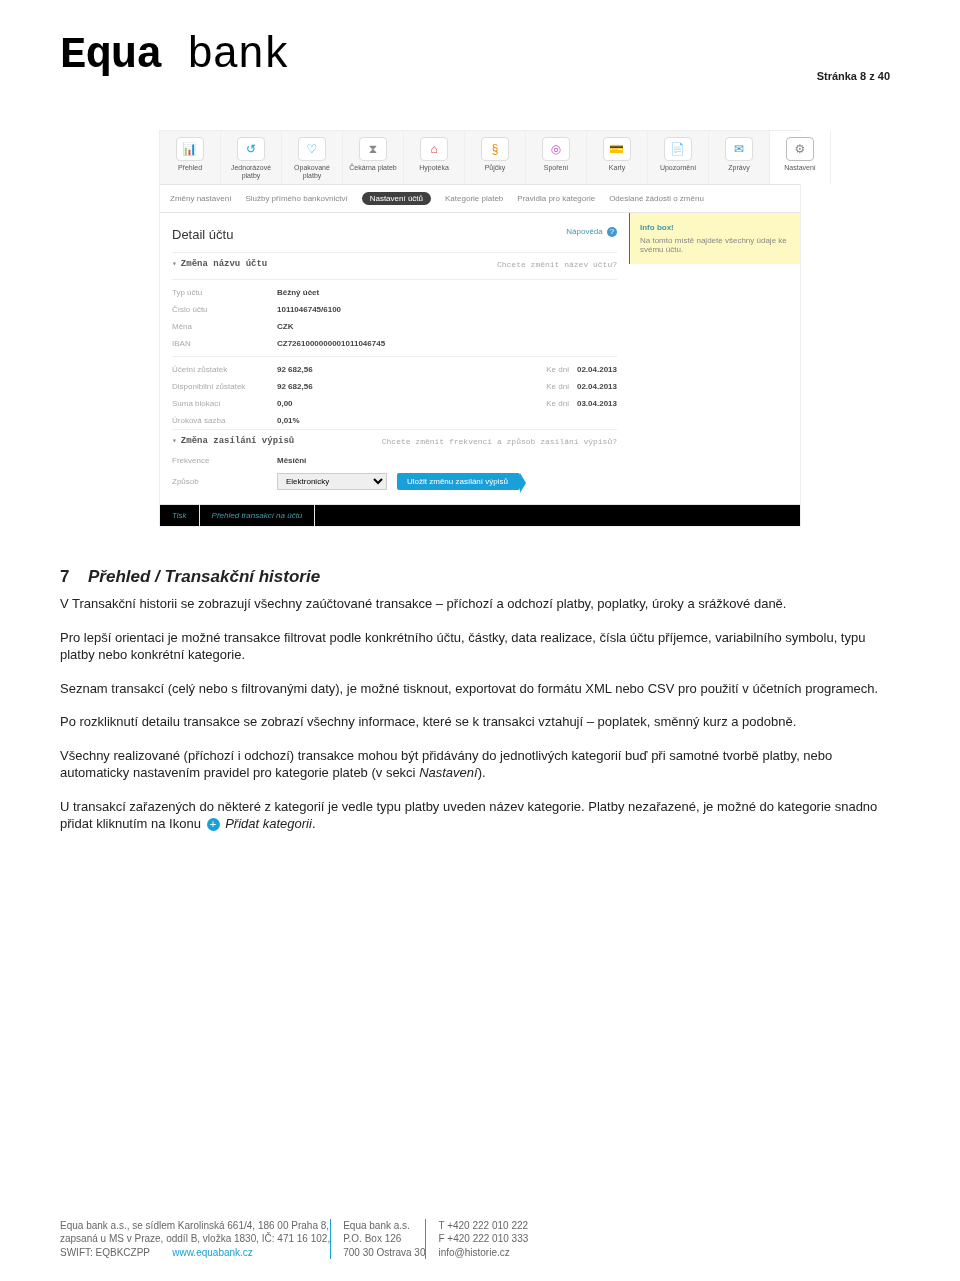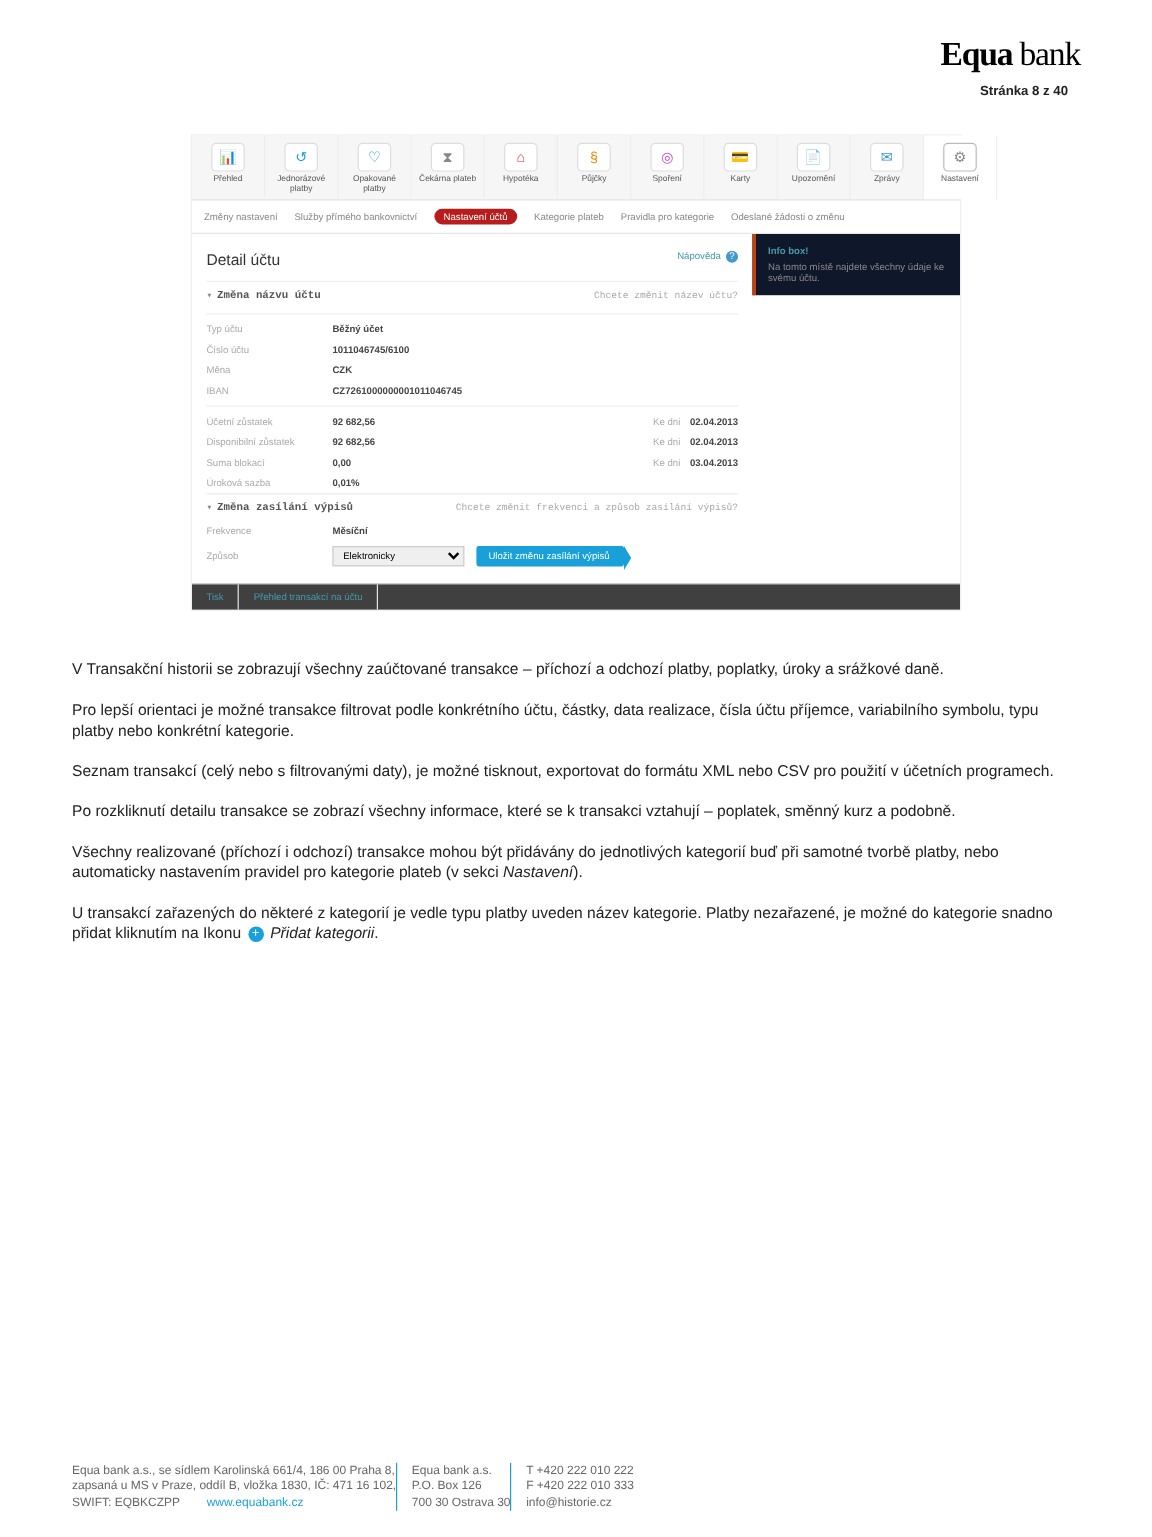--- a/index.html
+++ b/index.html
@@ -1,49 +1,49 @@
 <!DOCTYPE html>
 <html><head>
 <meta charset="utf-8">
 <style>
   html,body{margin:0;padding:0;background:#fff;font-family:Arial,Helvetica,sans-serif;color:#222;}
   .page{width:960px;margin:0 auto;position:relative;min-height:1281px;box-sizing:border-box;padding:20px 60px 120px 60px;}
-  .logo{font-size:28px;font-weight:400;letter-spacing:-1px;color:#000;margin:10px 0 0 0;font-family:Liberation Serif, serif;text-align:right;}
+  .logo{font-size:44px;font-weight:400;letter-spacing:-1px;color:#000;margin:10px 0 0 0;font-family:Liberation Mono, monospace;}
   .logo b{font-weight:700;}
   .page-num{position:absolute;top:70px;right:70px;font-size:11px;font-weight:bold;}
   .screenshot{width:640px;margin:50px auto 0 auto;background:#fff;border:1px solid #eee;font-size:9px;color:#555;}
   .tabbar{display:flex;background:#f6f6f6;border-bottom:1px solid #e5e5e5;}
   .tabbar .tab{flex:none;padding:6px 4px 4px 4px;text-align:center;width:52px;border-right:1px solid #eee;position:relative;}
   .tabbar .tab .ticon{display:block;width:26px;height:22px;margin:0 auto 3px auto;border:1px solid #ddd;border-radius:4px;background:#fff;line-height:22px;font-size:12px;}
   .tabbar .tab .tlabel{font-size:7px;line-height:8px;color:#555;display:block;}
   .tabbar .spacer{flex:1;}
   .tabbar .tab.active{background:#fff;}
   .tabbar .tab.active .ticon{border-color:#bbb;}
   .subbar{display:flex;gap:14px;padding:7px 10px;border-bottom:1px solid #e5e5e5;font-size:8px;color:#888;flex-wrap:wrap;align-items:center;}
   .subbar .sub{white-space:nowrap;}
-  .subbar .sub.active{background:#b91c1c;color:#fff;padding:2px 8px;border-radius:8px;}
+  .subbar .sub.active{background:#404040;color:#fff;padding:2px 8px;border-radius:8px;}
   .body-row{display:flex;align-items:flex-start;}
   .panel{flex:1;padding:10px 12px;}
   .panel h3{font-size:13px;color:#333;margin:4px 0 10px 0;font-weight:400;}
   .naplink{float:right;font-size:8px;color:#49a;}
   .naplink .q{display:inline-block;width:10px;height:10px;border-radius:50%;background:#49c;color:#fff;font-size:8px;text-align:center;line-height:10px;margin-left:2px;}
   .section-head{display:flex;justify-content:space-between;align-items:center;border-top:1px solid #eee;padding:6px 0;color:#555;font-family:Liberation Mono, monospace;}
   .section-head .caret{font-size:8px;margin-right:4px;color:#888;}
   .section-head .hint{color:#aaa;font-size:8px;}
   .kv{display:flex;padding:4px 0;align-items:center;}
   .kv .k{width:105px;color:#aaa;font-size:8px;}
   .kv .v{color:#444;font-size:8px;font-weight:bold;}
   .kv .v input,.kv .v select{font-size:8px;padding:2px 4px;border:1px solid #ccc;width:110px;}
   .kv .d{width:60px;color:#aaa;font-size:8px;text-align:right;padding-right:8px;}
   .kv .dv{color:#444;font-size:8px;font-weight:bold;}
   .btn-blue{display:inline-block;background:#1aa0d8;color:#fff;font-size:8px;padding:4px 12px 4px 10px;border-radius:2px;position:relative;margin-left:10px;}
   .btn-blue:after{content:'';position:absolute;right:-6px;top:0;border-left:6px solid #1aa0d8;border-top:10px solid transparent;border-bottom:10px solid transparent;}
-  .infobox{width:150px;background:#0f172a;border-left:3px solid #c2410c;padding:10px;font-size:8px;color:#888;}
+  .infobox{width:150px;background:#fef9c3;border-left:1px solid #c2410c;padding:10px;font-size:8px;color:#888;}
   .infobox .ib-title{color:#49a;font-weight:bold;margin-bottom:4px;}
-  .bottombar{display:flex;border-top:1px solid #e5e5e5;background:#404040;}
+  .bottombar{display:flex;border-top:1px solid #e5e5e5;background:#000000;font-style:italic;}
   .bottombar .bb{padding:6px 12px;font-size:8px;color:#49a;border-right:1px solid #e5e5e5;}
   .hr-light{border-top:1px solid #eee;margin:4px 0;}
   
   .article{margin-top:40px;}
   .article h2{font-size:17px;font-weight:bold;font-style:italic;margin:0 0 8px 0;}
   .article h2 .num{font-style:normal;font-weight:bold;display:inline-block;width:28px;}
   .article p{font-size:13px;line-height:1.35;margin:0 0 16px 0;color:#222;}
   .article .ital{font-style:italic;}
   .addicon{display:inline-block;width:13px;height:13px;border-radius:50%;background:#1aa0d8;color:#fff;text-align:center;line-height:13px;font-size:11px;vertical-align:middle;margin:0 2px;}
   
@@ -195,20 +195,21 @@
       </div>
     </div>
 
     <div class="bottombar">
       <span class="bb">Tisk</span>
       <span class="bb">Přehled transakcí na účtu</span>
     </div>
   </div>
 
   <div class="article">
+    <h2><span class="num">7</span><span>Přehled / Transakční historie</span></h2>
     <p>V Transakční historii se zobrazují všechny zaúčtované transakce – příchozí a odchozí platby, poplatky, úroky a srážkové daně.</p>
     <p>Pro lepší orientaci je možné transakce filtrovat podle konkrétního účtu, částky, data realizace, čísla účtu příjemce, variabilního symbolu, typu platby nebo konkrétní kategorie.</p>
     <p>Seznam transakcí (celý nebo s filtrovanými daty), je možné tisknout, exportovat do formátu XML nebo CSV pro použití v účetních programech.</p>
     <p>Po rozkliknutí detailu transakce se zobrazí všechny informace, které se k transakci vztahují – poplatek, směnný kurz a podobně.</p>
     <p><span>Všechny realizované (příchozí i odchozí) transakce mohou být přidávány do jednotlivých kategorií buď při samotné tvorbě platby, nebo automaticky nastavením pravidel pro kategorie plateb (v sekci </span><span class="ital">Nastavení</span><span>).</span></p>
     <p><span>U transakcí zařazených do některé z kategorií je vedle typu platby uveden název kategorie. Platby nezařazené, je možné do kategorie snadno přidat kliknutím na Ikonu </span><span class="addicon">+</span> <span class="ital">Přidat kategorii</span><span>.</span></p>
   </div>
 
   <div class="footer">
     <div class="col first">

